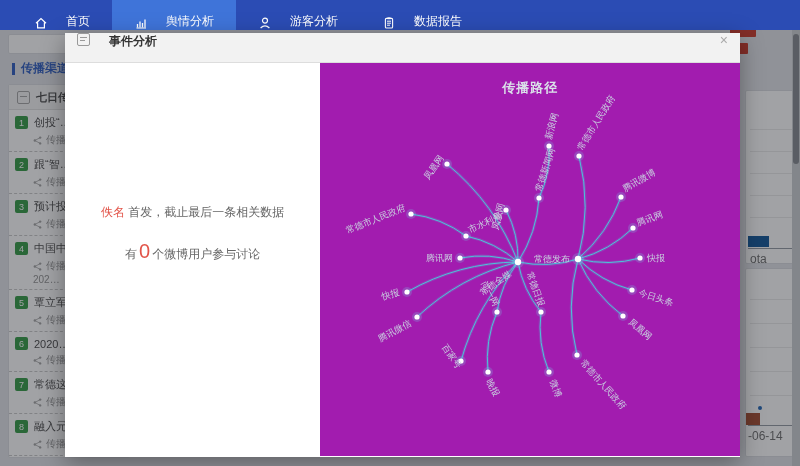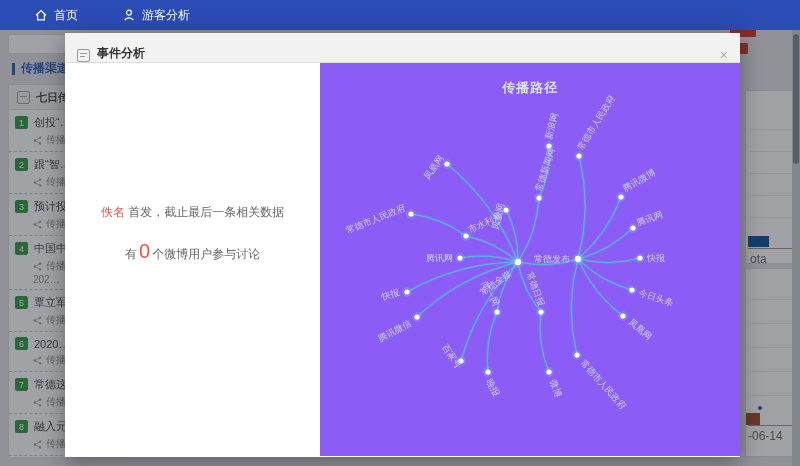--- a/index.html
+++ b/index.html
@@ -3,21 +3,21 @@
 <meta charset="utf-8">
 <style>
   html,body{margin:0;padding:0}
   body{
     width:800px;height:466px;overflow:hidden;position:relative;
     background:#e4e6ea;
     font-family:"Liberation Sans","DejaVu Sans",sans-serif;
   }
   
   .nav{position:absolute;top:0;left:0;right:0;height:30px;background:#2b4cb4;display:flex;z-index:6;color:#fff}
-  .nav-item{display:flex;align-items:center;gap:6px;padding:0 22px;font-size:12px;cursor:pointer;white-space:nowrap}
+  .nav-item{display:flex;align-items:flex-end;gap:18px;padding:0 22px;font-size:12px;cursor:pointer;white-space:nowrap}
   .nav-item:first-child{margin-left:12px}
   .nav-item.active{background:#3f74d9}
   .nav-item svg{display:block}
   
   .bg-layer{position:absolute;inset:0;z-index:1}
   .panel{position:absolute;background:#fff;border:1px solid #dcdee2;border-radius:2px}
   .strip-top{left:8px;top:34px;width:70px;height:18px}
   .section-title{position:absolute;left:12px;top:60px;display:flex;align-items:center;gap:6px;font-size:12px;font-weight:bold;color:#3a66c4}
   .section-title .bar{width:3px;height:12px;background:#3a66c4}
   .list-card{left:8px;top:84px;width:120px;height:372px;overflow:hidden}
@@ -36,33 +36,33 @@
   .bluebar{position:absolute;background:#1e5f9e}
   .orangebar{position:absolute;background:#a8553a}
   .bluedot{position:absolute;width:4px;height:4px;border-radius:50%;background:#2e6fba}
   .axis-label{position:absolute;font-size:12px;color:#777}
   .red-chip{position:absolute;width:26px;height:11px;background:#cf4436;border-radius:1px;z-index:7}
   .scrollbar{position:absolute;right:0;top:30px;bottom:0;width:8px;background:#cfd2d6;z-index:2}
   .scroll-thumb{position:absolute;left:1px;top:4px;width:6px;height:130px;border-radius:3px;background:#8d9096}
   
   .overlay{position:absolute;left:0;top:30px;right:0;bottom:0;background:rgba(8,10,18,.38);z-index:8}
   .modal{position:absolute;left:65px;top:33px;width:675px;height:424px;background:#fff;z-index:10;box-shadow:0 6px 22px rgba(0,0,0,.35)}
-  .modal-header{height:30px;background:#f2f2f2;border-bottom:1px solid #ddd;display:flex;align-items:flex-end;gap:7px;padding:0 12px;box-sizing:border-box}
+  .modal-header{height:30px;background:#f2f2f2;border-bottom:1px solid #ddd;display:flex;align-items:flex-start;gap:19px;padding:0 12px;box-sizing:border-box}
   .mh-icon{width:11px;height:11px;border:1px solid #999;border-radius:2px;position:relative}
   .mh-icon:before{content:"";position:absolute;left:2px;right:2px;top:3px;border-top:1px solid #999}
   .mh-icon:after{content:"";position:absolute;left:2px;right:4px;top:6px;border-top:1px solid #999}
   .modal-title{font-size:12px;font-weight:bold;color:#333}
   .modal-close{margin-left:auto;font-size:14px;color:#a9a9a9;cursor:pointer;line-height:1}
   .modal-body{display:flex;height:393px}
   .summary{width:275px;box-sizing:border-box;padding:140px 14px 0 14px;text-align:center;color:#666;font-size:12px}
   .sline{margin-bottom:9px;line-height:1.6}
   .sline.gap{margin-bottom:13px}
   .seg-red{color:#e25449}
   .seg-big{color:#e25449;font-size:20px;padding:0 2px}
-  .graph{width:456px;height:393px;background:#8b5cf6;position:relative;overflow:hidden}
+  .graph{width:456px;height:393px;background:#a21caf;position:relative;overflow:hidden}
   .graph-title{position:absolute;top:16px;left:0;width:100%;text-align:center;color:#dbe2ea;font-size:13px;font-weight:bold;letter-spacing:1px;z-index:2}
   .graph svg{position:absolute;left:0;top:0}
 </style>
 </head>
 <body>
 
 <div class="bg-layer">
   <div class="panel strip-top"></div>
   <div class="section-title">
     <span class="bar"></span>
@@ -232,26 +232,41 @@
 </div>
 
 <nav class="nav">
     <div id="nav-items" style="display:flex">
       <div class="nav-item">
         <svg width="14" height="14" viewBox="0 0 14 14">
           <path d="M2 7.2 L7 2.6 L12 7.2 M3.6 6.4 V11.8 H10.4 V6.4" fill="none" stroke="#fff" stroke-width="1.2"></path>
         </svg>
         <span>首页</span>
       </div>
+      <div class="nav-item active">
+        <svg width="14" height="14" viewBox="0 0 14 14">
+          <path d="M2.5 12 H12" stroke="#fff" stroke-width="1.1"></path>
+          <path d="M3.5 11.5 V8 M6 11.5 V5.5 M8.5 11.5 V7 M11 11.5 V3.5" stroke="#fff" stroke-width="1.3"></path>
+        </svg>
+        <span>舆情分析</span>
+      </div>
       <div class="nav-item">
         <svg width="14" height="14" viewBox="0 0 14 14">
           <circle cx="7" cy="4.6" r="2.5" fill="none" stroke="#fff" stroke-width="1.2"></circle>
           <path d="M2.6 12 Q7 7.6 11.4 12" fill="none" stroke="#fff" stroke-width="1.2"></path>
         </svg>
         <span>游客分析</span>
+      </div>
+      <div class="nav-item">
+        <svg width="14" height="14" viewBox="0 0 14 14">
+          <rect x="3.4" y="2.4" width="7.2" height="9.6" rx="1" fill="none" stroke="#fff" stroke-width="1.1"></rect>
+          <path d="M5 5.2 H9 M5 7.2 H9 M5 9.2 H8" stroke="#fff" stroke-width="1"></path>
+          <rect x="5.4" y="1.4" width="3.2" height="1.8" fill="#fff"></rect>
+        </svg>
+        <span>数据报告</span>
       </div>
     </div>
   </nav>
 
 <div class="overlay"></div>
 
 <div class="modal">
   <div class="modal-header">
     <span class="mh-icon"></span>
     <span class="modal-title">事件分析</span>

